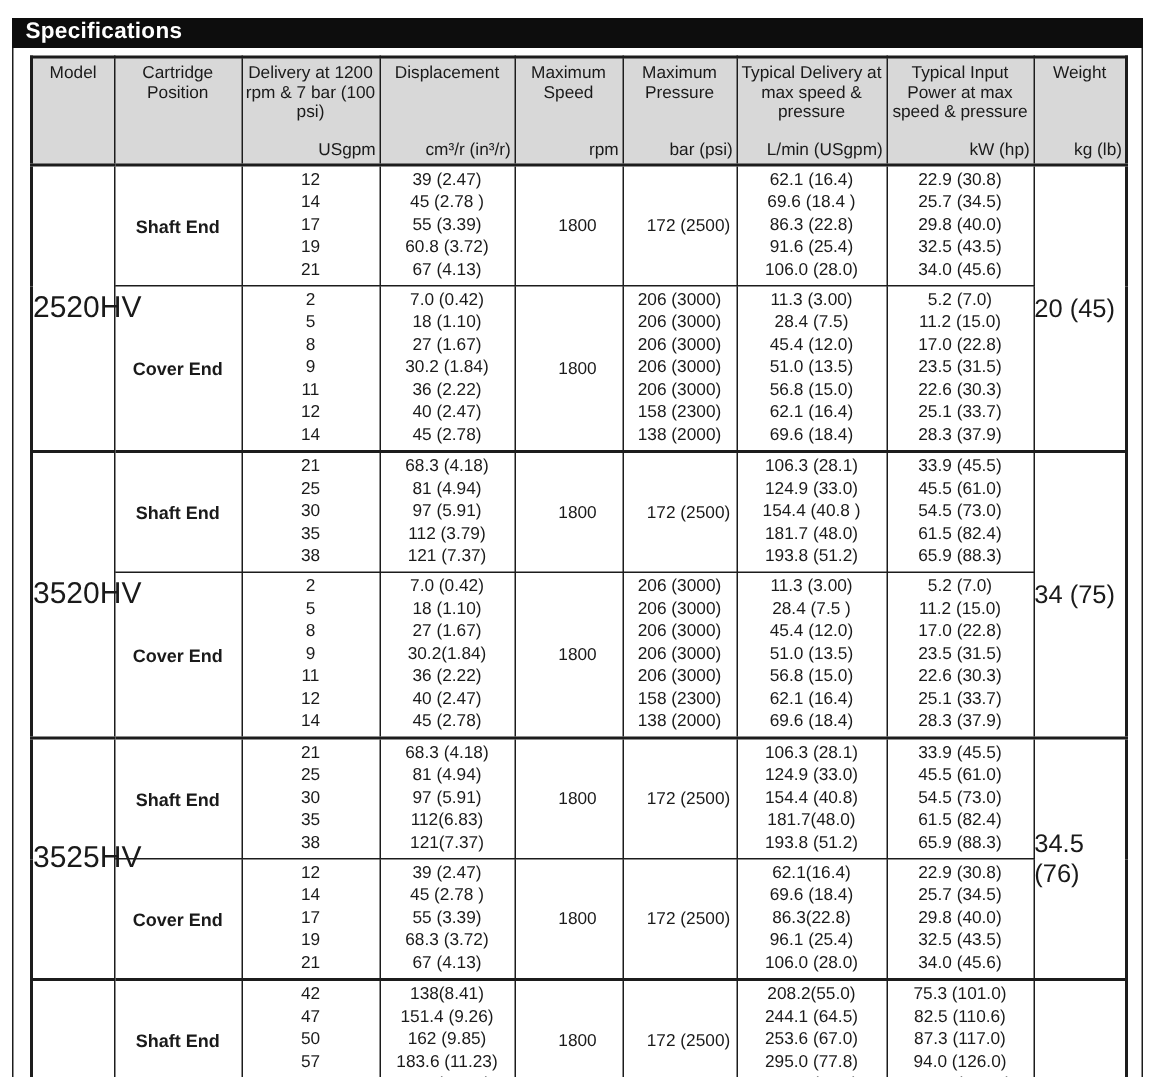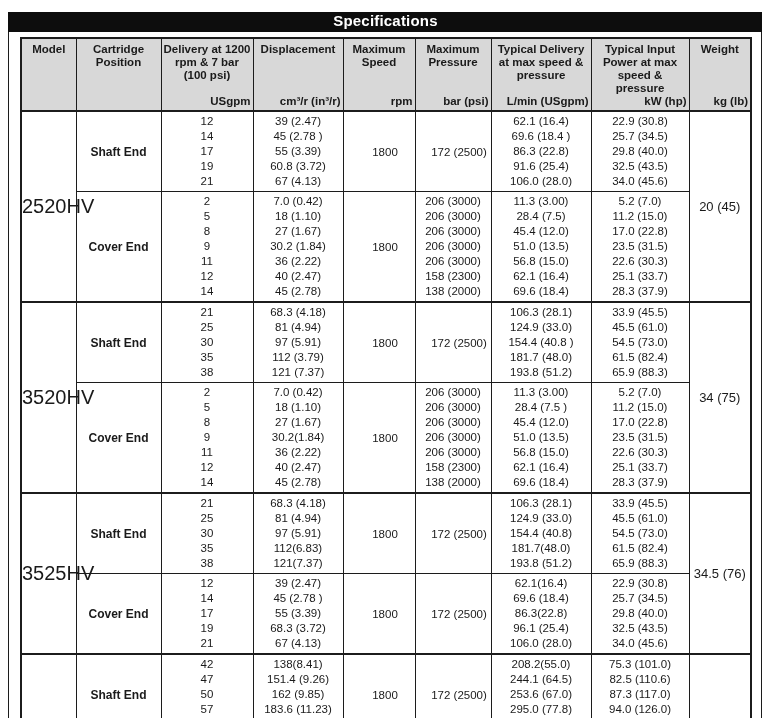--- a/index.html
+++ b/index.html
@@ -17,21 +17,20 @@
     border: 1px solid var(--border-col, #1c1c1c);
     background: #ffffff;
   }
   .titlebar {
     height: 20px;
     margin: -1px -1px 0 -1px;
     background: var(--title-bg, #0d0d0d);
     color: #ffffff;
     display: flex;
     justify-content: space-between;
-    align-items: center;
     padding: 0 8px 1px 9px;
     flex-direction: column;
   }
   .titlebar .t-left  { font-size: 15px; font-weight: bold; letter-spacing: 0.2px; }
   .titlebar .t-right { font-size: 15px; font-weight: bold; font-style: italic; letter-spacing: 0.2px; }
 
   table.spec {
     margin: 5px 0 0 11px;
     border-collapse: collapse;
     border: 2px solid var(--border-col, #1c1c1c);
@@ -48,36 +47,36 @@
   col.c-power  { width: 98px; }
   col.c-weight { width: 62px; }
 
   th, td { border: 1px solid var(--border-col, #1c1c1c); }
 
   thead th {
     background: var(--header-bg, #d8d8d8);
     border-bottom: 2px solid var(--border-col, #1c1c1c);
     height: 72px;
     vertical-align: top;
-    font-weight: bold;
+    font-weight: normal;
     padding: 4px 2px 3px 2px;
   }
   .hwrap { display: flex; flex-direction: column; justify-content: space-between; height: 100%; }
   .hlabel { font-size: 11.5px; line-height: 13px; text-align: center; }
   .hunit  { font-size: 11.5px; line-height: 12px; text-align: right; }
 
   tr.block-start td { border-top: 2px solid var(--border-col, #1c1c1c); }
 
   td.model-cell {
     text-align: right; vertical-align: middle;
     font-size: 20px;
   }
   td.weight-cell {
-    text-align: center; vertical-align: middle;
-    font-size: 13px;
+    text-align: left; vertical-align: middle;
+    font-size: 17px;
   }
   td.position-cell {
     text-align: center; vertical-align: middle;
     font-size: 12px;
     font-weight: bold;
   }
   td.center-cell {
     text-align: center; vertical-align: middle;
     font-size: 11.5px;
     padding-left: 12px;

